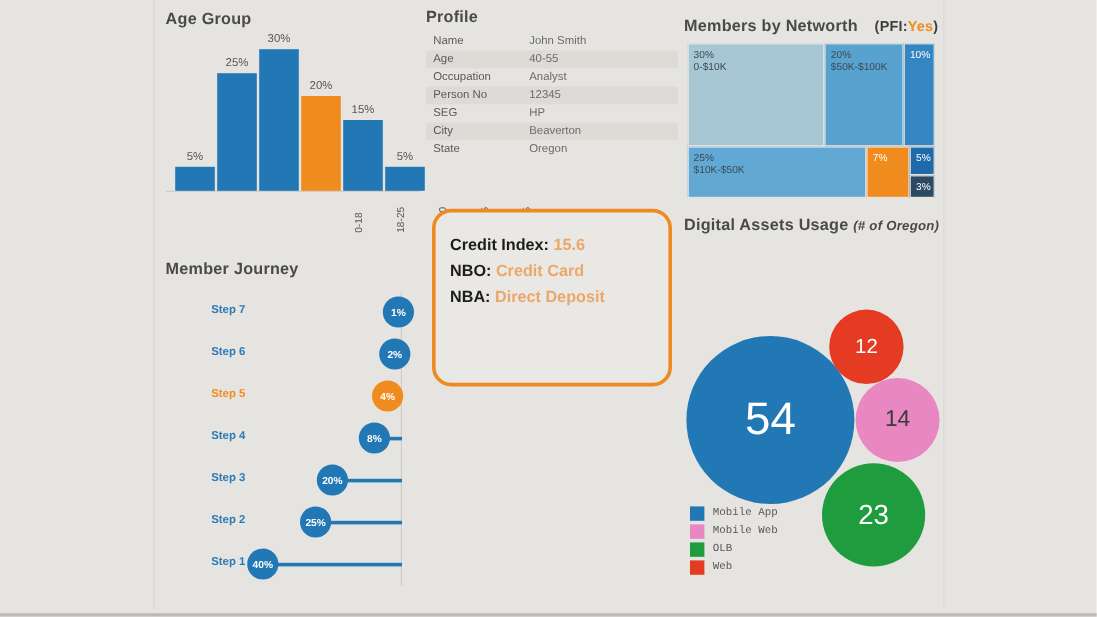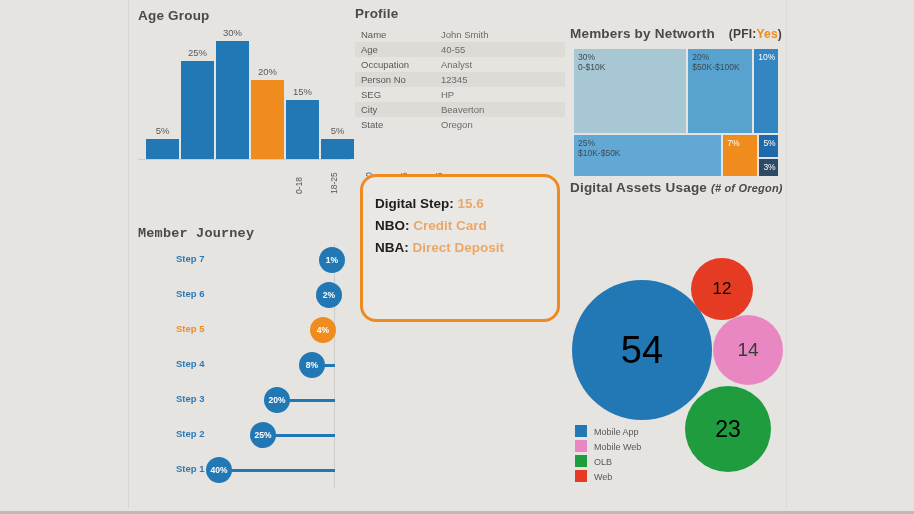--- a/index.html
+++ b/index.html
@@ -113,21 +113,21 @@
     font-size: 9.5px;
     color: #58585a;
   }
   .prof-row.alt { background: #dedbd7; }
   .prof-key { width: 86px; padding-left: 6px; box-sizing: border-box; }
   .prof-val { color: #6b6b6d; }
 
   
   #networth {
     position: absolute;
-    left: 570px; top: 24px;
+    left: 570px; top: 12px;
     width: 212px; height: 155px;
   }
   #networth .panel-title {
     position: absolute; left: 0; top: 2px;
     width: 100%;
     display: flex; justify-content: space-between; align-items: center;
   }
   .treemap {
     position: absolute;
     left: 3px; top: 24px;
@@ -148,21 +148,21 @@
   }
   .tm-lab.light { color: #ffffff; }
   .tm-lab .pctline { display: block; }
 
   
   #journey {
     position: absolute;
     left: 138px; top: 214px;
     width: 215px; height: 285px;
   }
-  #journey .panel-title { position: absolute; left: 0; top: 12px; font-family: Liberation Mono, monospace; }
+  #journey .panel-title { position: absolute; left: 0; top: 2px; }
   .jr-plot {
     position: absolute;
     left: 0; top: 26px;
     width: 215px; height: 252px;
   }
   .jr-axis {
     position: absolute;
     right: 18px; top: 4px;
     width: 1.5px; height: 244px;
     background: #cfcdc9;
@@ -236,33 +236,34 @@
     left: 0; top: 18px;
     width: 216px; height: 250px;
   }
   .bubble {
     position: absolute;
     border-radius: 50%;
     display: flex;
     align-items: center;
     justify-content: center;
     font-size: 22px;
-    color: #000000;
+    color: #ffffff;
   }
   .bubble.dark-text { color: #3a3a38; }
   .legend {
     position: absolute;
     left: 5px; bottom: 8px;
   }
   .lg-row {
     display: flex;
-    align-items: flex-end;
+    align-items: flex-start;
     height: 15px;
     font-size: 9px;
     color: #58585a;
+    font-family: Liberation Mono, monospace;
   }
   .lg-sw {
     width: 12px; height: 12px;
     margin-right: 7px;
   }
 </style>
 </head>
 <body>
 
 <div class="screen">
@@ -425,21 +426,21 @@
         <div class="jr-row" style="top: 212px;">
           <div class="jr-label">Step 1</div>
           <div class="jr-stem" style="left: 81px; width: 116px;"></div>
           <div class="jr-dot" style="left: 68px;">40%</div>
         </div>
       </div>
   </div>
 
   <div id="kpi-box">
     <div id="kpi-lines">
-        <div class="kpi-line"><span>Digital Step: </span><span class="v">15.6</span></div>
+        <div class="kpi-line"><span>Credit Index: </span><span class="v">15.6</span></div>
         <div class="kpi-line"><span>NBO: </span><span class="v">Credit Card</span></div>
         <div class="kpi-line"><span>NBA: </span><span class="v">Direct Deposit</span></div>
       </div>
   </div>
 
   <div id="assets">
     <div class="panel-title">
       <span>Digital Assets Usage</span>
       <span class="sub">(# of Oregon)</span>
     </div>

